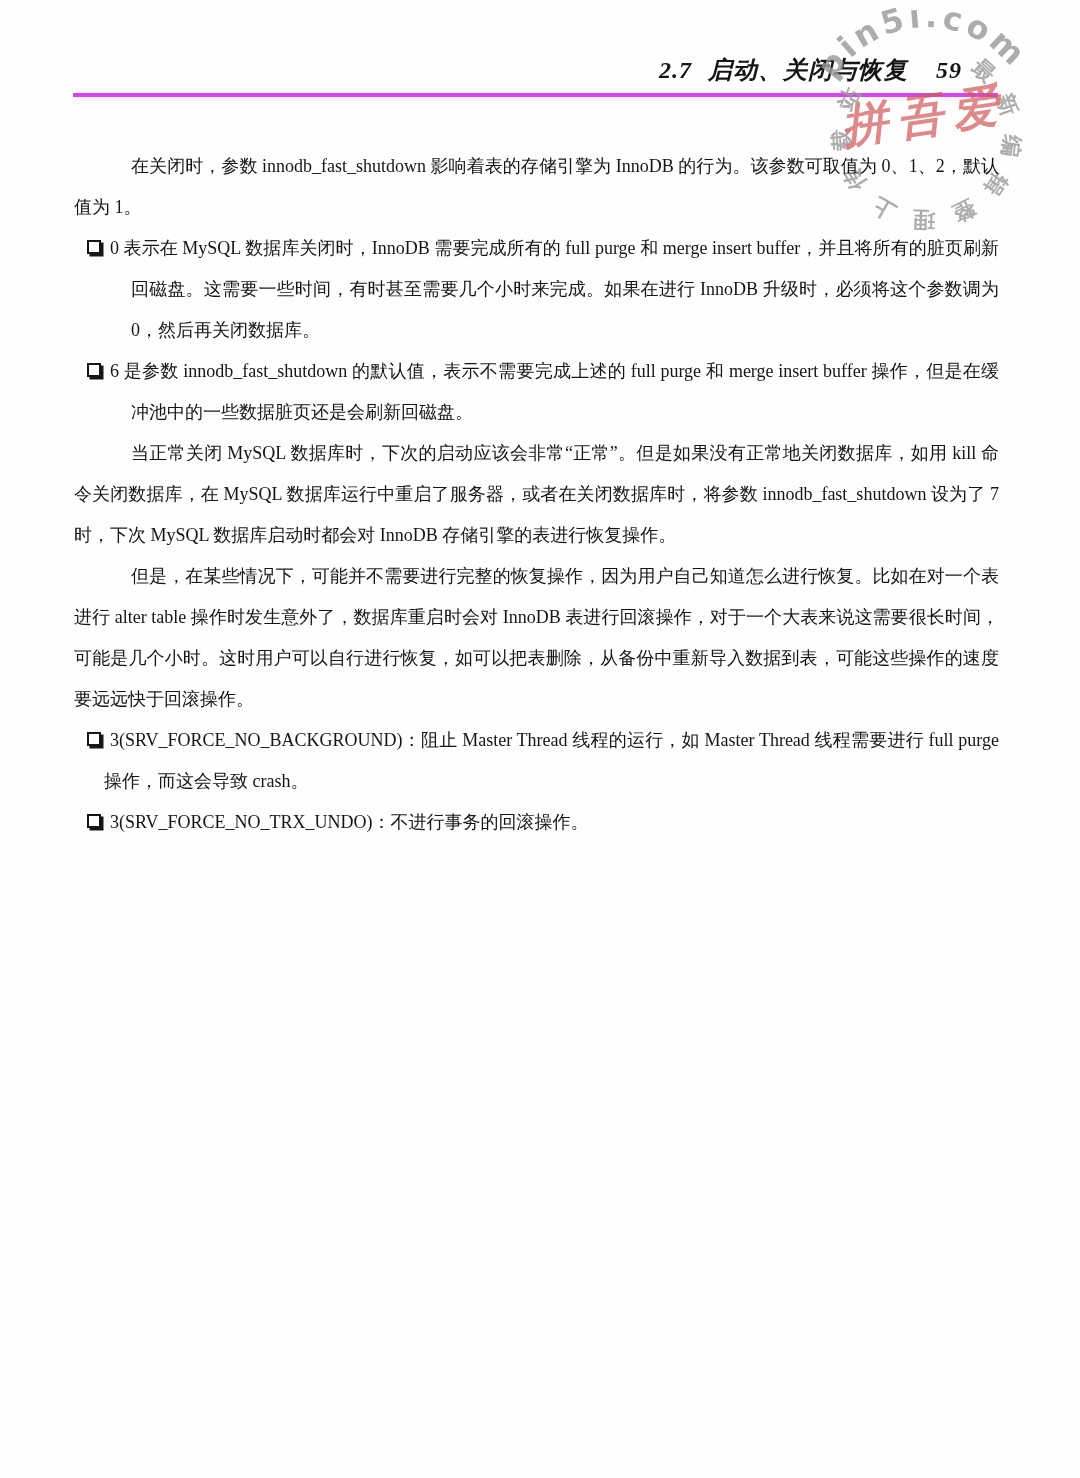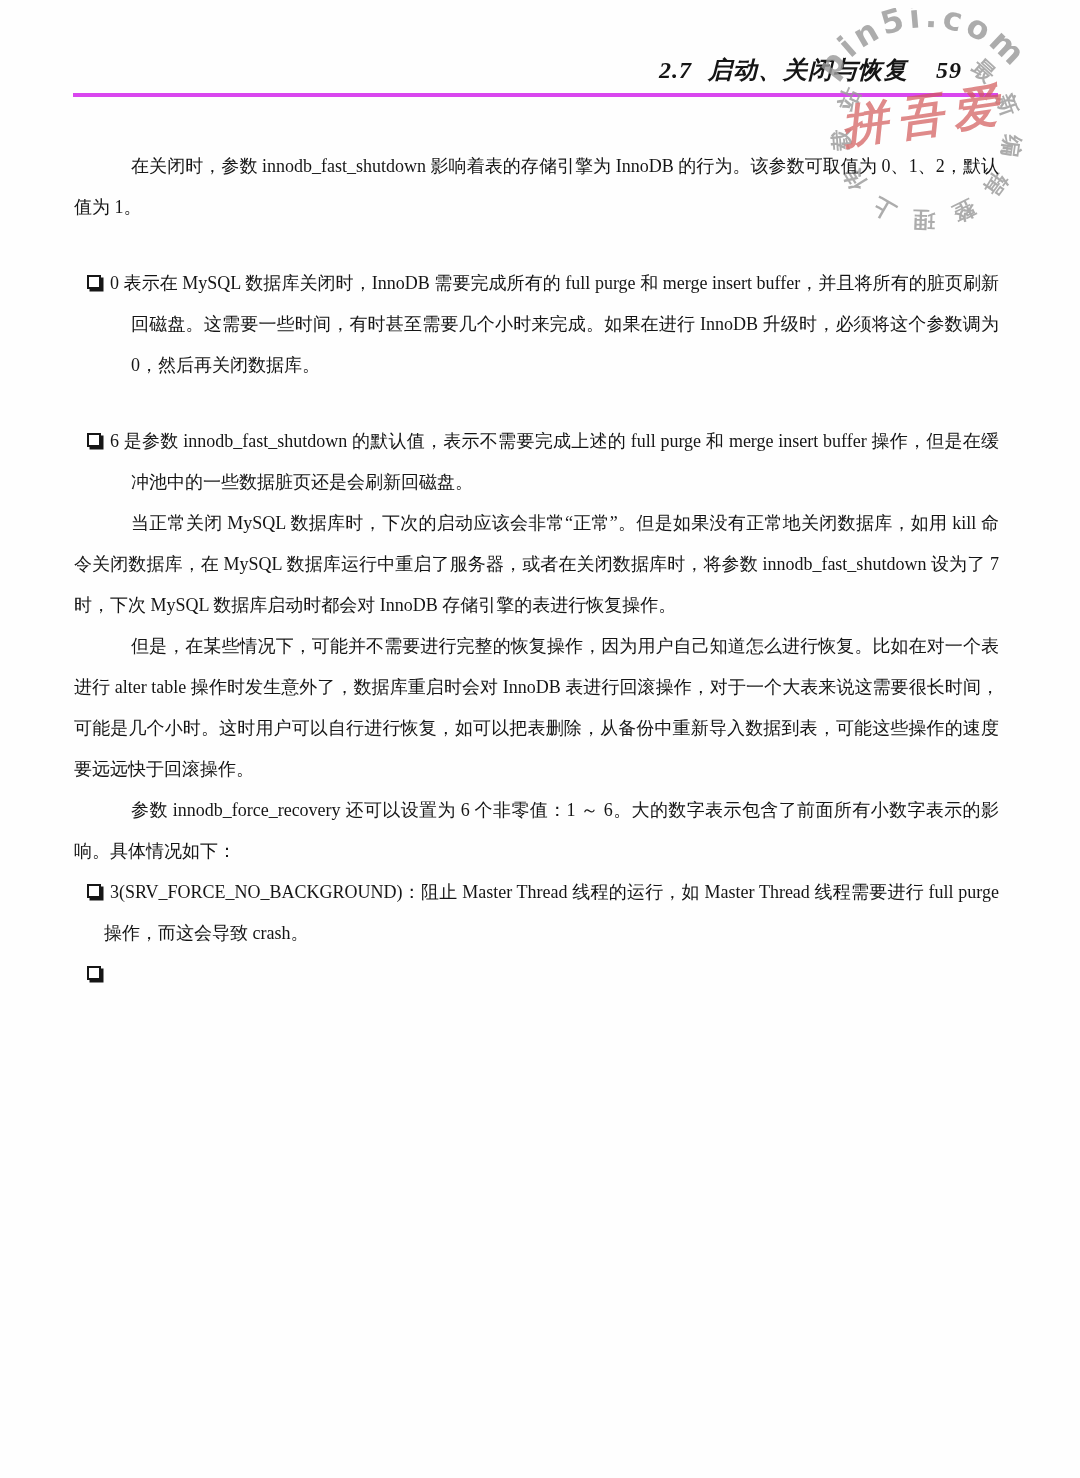--- a/index.html
+++ b/index.html
@@ -37,21 +37,21 @@
     letter-spacing:10px;fill:#d25858;opacity:.85;
   }
   
   .content{
     position:absolute;top:146px;left:74px;width:925px;
     font-size:18px;line-height:41px;
     text-align:justify;
   }
   .para{margin:0;text-indent:57px;}
   .bullet{margin:0;}
-  .bullet.lvl1{padding-left:57px;text-indent:-44px;margin-top:35px;}
+  .bullet.lvl1{padding-left:57px;text-indent:-44px;}
   .bullet.lvl2{padding-left:30px;text-indent:-17px;}
   .marker{
     display:inline-block;width:14px;height:14px;
     box-sizing:border-box;
     border:2px solid #161616;background:#fff;
     box-shadow:2.5px 2.5px 0 #161616;
     margin-right:9px;
   }
 </style>
 </head>
@@ -90,21 +90,20 @@
     <div class="bullet lvl1"><span class="marker"></span><span>0 表示在 MySQL 数据库关闭时，InnoDB 需要完成所有的 full purge 和 merge insert buffer，并且将所有的脏页刷新回磁盘。这需要一些时间，有时甚至需要几个小时来完成。如果在进行 InnoDB 升级时，必须将这个参数调为 0，然后再关闭数据库。</span></div>
 
     <div class="bullet lvl1"><span class="marker"></span><span>6 是参数 innodb_fast_shutdown 的默认值，表示不需要完成上述的 full purge 和 merge insert buffer 操作，但是在缓冲池中的一些数据脏页还是会刷新回磁盘。</span></div>
 
 
     <p class="para"><span>当正常关闭 MySQL 数据库时，下次的启动应该会非常“正常”。但是如果没有正常地关闭数据库，如用 kill 命令关闭数据库，在 MySQL 数据库运行中重启了服务器，或者在关闭数据库时，将参数 innodb_fast_shutdown 设为了 7 时，下次 MySQL 数据库启动时都会对 InnoDB 存储引擎的表进行恢复操作。</span></p>
 
 
     <p class="para"><span>但是，在某些情况下，可能并不需要进行完整的恢复操作，因为用户自己知道怎么进行恢复。比如在对一个表进行 alter table 操作时发生意外了，数据库重启时会对 InnoDB 表进行回滚操作，对于一个大表来说这需要很长时间，可能是几个小时。这时用户可以自行进行恢复，如可以把表删除，从备份中重新导入数据到表，可能这些操作的速度要远远快于回滚操作。</span></p>
 
-    <p class="para"><span>参数 innodb_force_recovery 还可以设置为 6 个非零值：1 ～ 6。大的数字表示包含了前面所有小数字表示的影响。具体情况如下：</span></p>
 
 
     <div class="bullet lvl2"><span class="marker"></span><span>3(SRV_FORCE_NO_BACKGROUND)：阻止 Master Thread 线程的运行，如 Master Thread 线程需要进行 full purge 操作，而这会导致 crash。</span></div>
 
-    <div class="bullet lvl2"><span class="marker"></span></div>
+    <div class="bullet lvl2"><span class="marker"></span><span>3(SRV_FORCE_NO_TRX_UNDO)：不进行事务的回滚操作。</span></div>
 
   </div>
 </div>
 
 </body></html>

